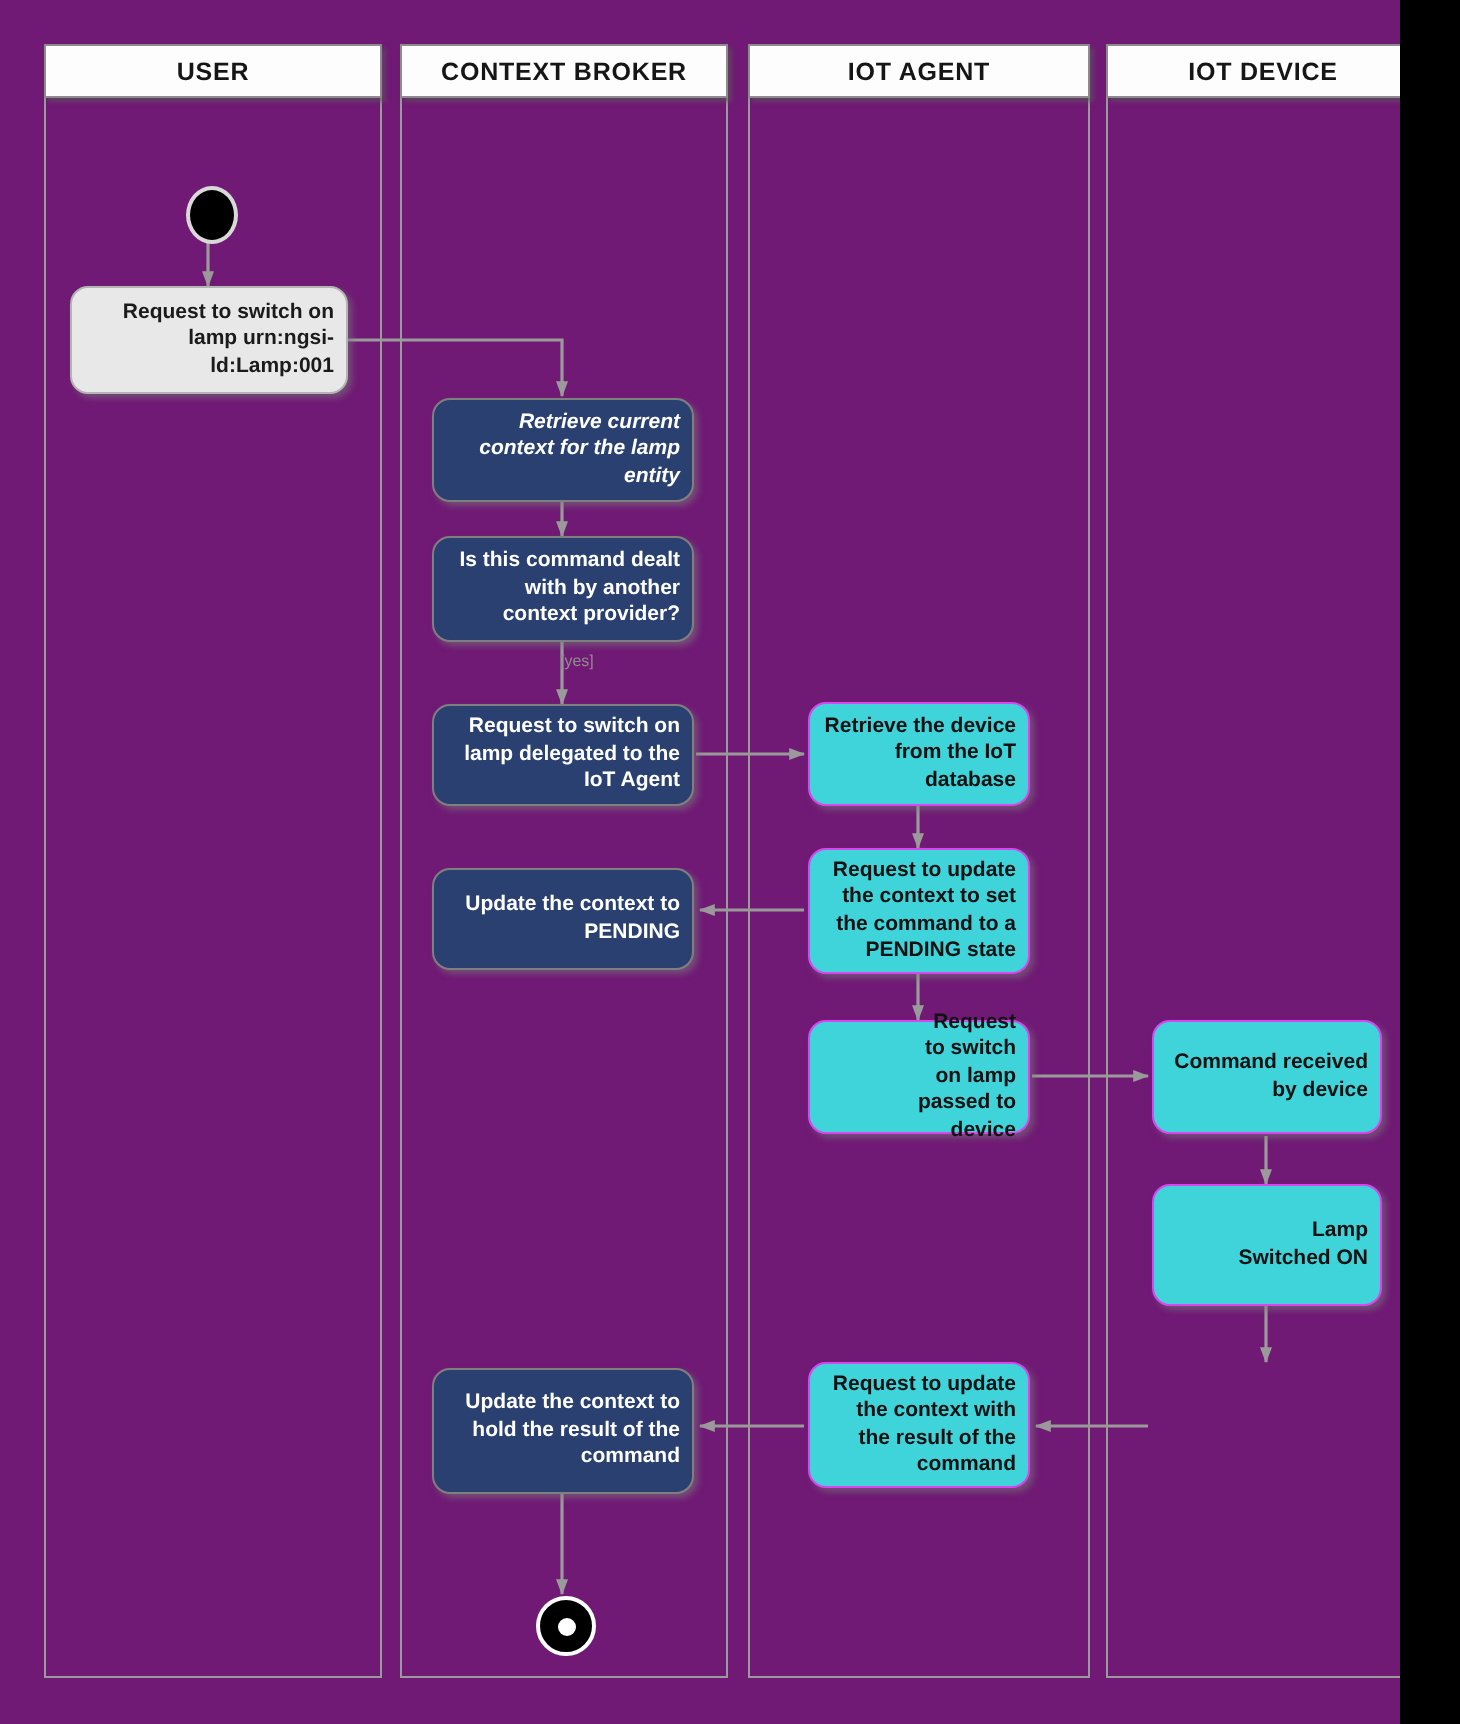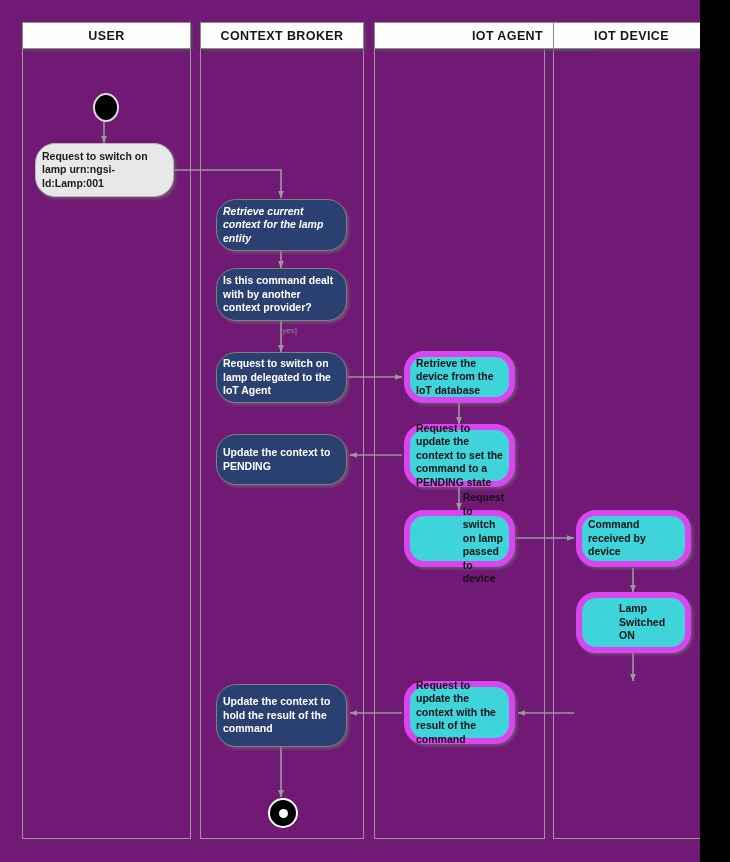--- a/index.html
+++ b/index.html
@@ -6,29 +6,29 @@
   body{width:730px;height:862px;font-family:"Liberation Sans",sans-serif;}
   #stage{position:relative;width:700px;height:862px;background:#701a75;overflow:hidden;}
   svg#wires{position:absolute;left:0;top:0;width:730px;height:862px;pointer-events:none;}
 
   .lane{position:absolute;border:1px solid #9a9a9a;border-top:none;background:transparent;}
   .lane-head{position:absolute;background:#fdfdfd;border:1px solid #8c8c8c;
              display:flex;align-items:center;justify-content:center;
              box-shadow:2px 2px 2px rgba(90,90,90,.55);}
   .lane-head span{font-size:12.5px;font-weight:bold;color:#161616;letter-spacing:.4px;}
 
-  .node{position:absolute;border-radius:20px;display:flex;align-items:center;
-        justify-content:center;text-align:left;box-sizing:border-box;
+  .node{position:absolute;border-radius:9px;display:flex;align-items:center;
+        justify-content:center;text-align:right;box-sizing:border-box;
         box-shadow:2px 2px 3px rgba(120,120,120,.55);}
   .node span{font-size:10.5px;font-weight:bold;line-height:13.5px;padding:0 6px;display:block;}
   .n-grey{background:#e8e8e8;border:1px solid #b4b4b4;}
   .n-grey span{color:#1b1b1b;}
   .n-blue{background:#2a4071;border:1px solid #7f7f7f;}
   .n-blue span{color:#ffffff;}
-  .n-cyan{background:#3fd3da;border:6px solid #d946ef;}
+  .n-cyan{background:#3fd3da;border:1px solid #d946ef;}
   .n-cyan span{color:#121212;}
 
   .start-node{position:absolute;border-radius:50%;border:2px solid #d9d9d9;background:#000;}
   .end-outer{position:absolute;border-radius:50%;border:2.5px solid #ffffff;background:#000;
              display:flex;align-items:center;justify-content:center;}
   .end-inner{width:9px;height:9px;border-radius:50%;background:#ffffff;}
 
   .edge-label{position:absolute;font-size:8px;color:#8e8e8e;font-weight:normal;
               white-space:nowrap;}
 </style>
@@ -41,21 +41,21 @@
   <div class="lane" style="left:200px;top:46px;width:162px;height:792px;"></div>
   <div class="lane" style="left:374px;top:46px;width:169px;height:792px;"></div>
   <div class="lane" style="left:553px;top:46px;width:155px;height:792px;"></div>
 
   <div class="lane-head" style="left:22px;top:22px;width:167px;height:25px;">
     <span>USER</span>
   </div>
   <div class="lane-head" style="left:200px;top:22px;width:162px;height:25px;">
     <span>CONTEXT BROKER</span>
   </div>
-  <div class="lane-head" style="left:374px;top:22px;width:169px;height:25px;padding-left:48px;">
+  <div class="lane-head" style="left:374px;top:22px;width:169px;height:25px;">
     <span>IOT AGENT</span>
   </div>
   <div class="lane-head" style="left:553px;top:22px;width:155px;height:25px;">
     <span>IOT DEVICE</span>
   </div>
 
   <svg id="wires" viewBox="0 0 730 862">
     <defs>
       <marker id="ah" markerWidth="9" markerHeight="9" refX="7.4" refY="3.6" orient="auto" markerUnits="userSpaceOnUse">
         <path d="M0,0.6 L8,3.6 L0,6.6 z" fill="#9a9a9a"></path>

